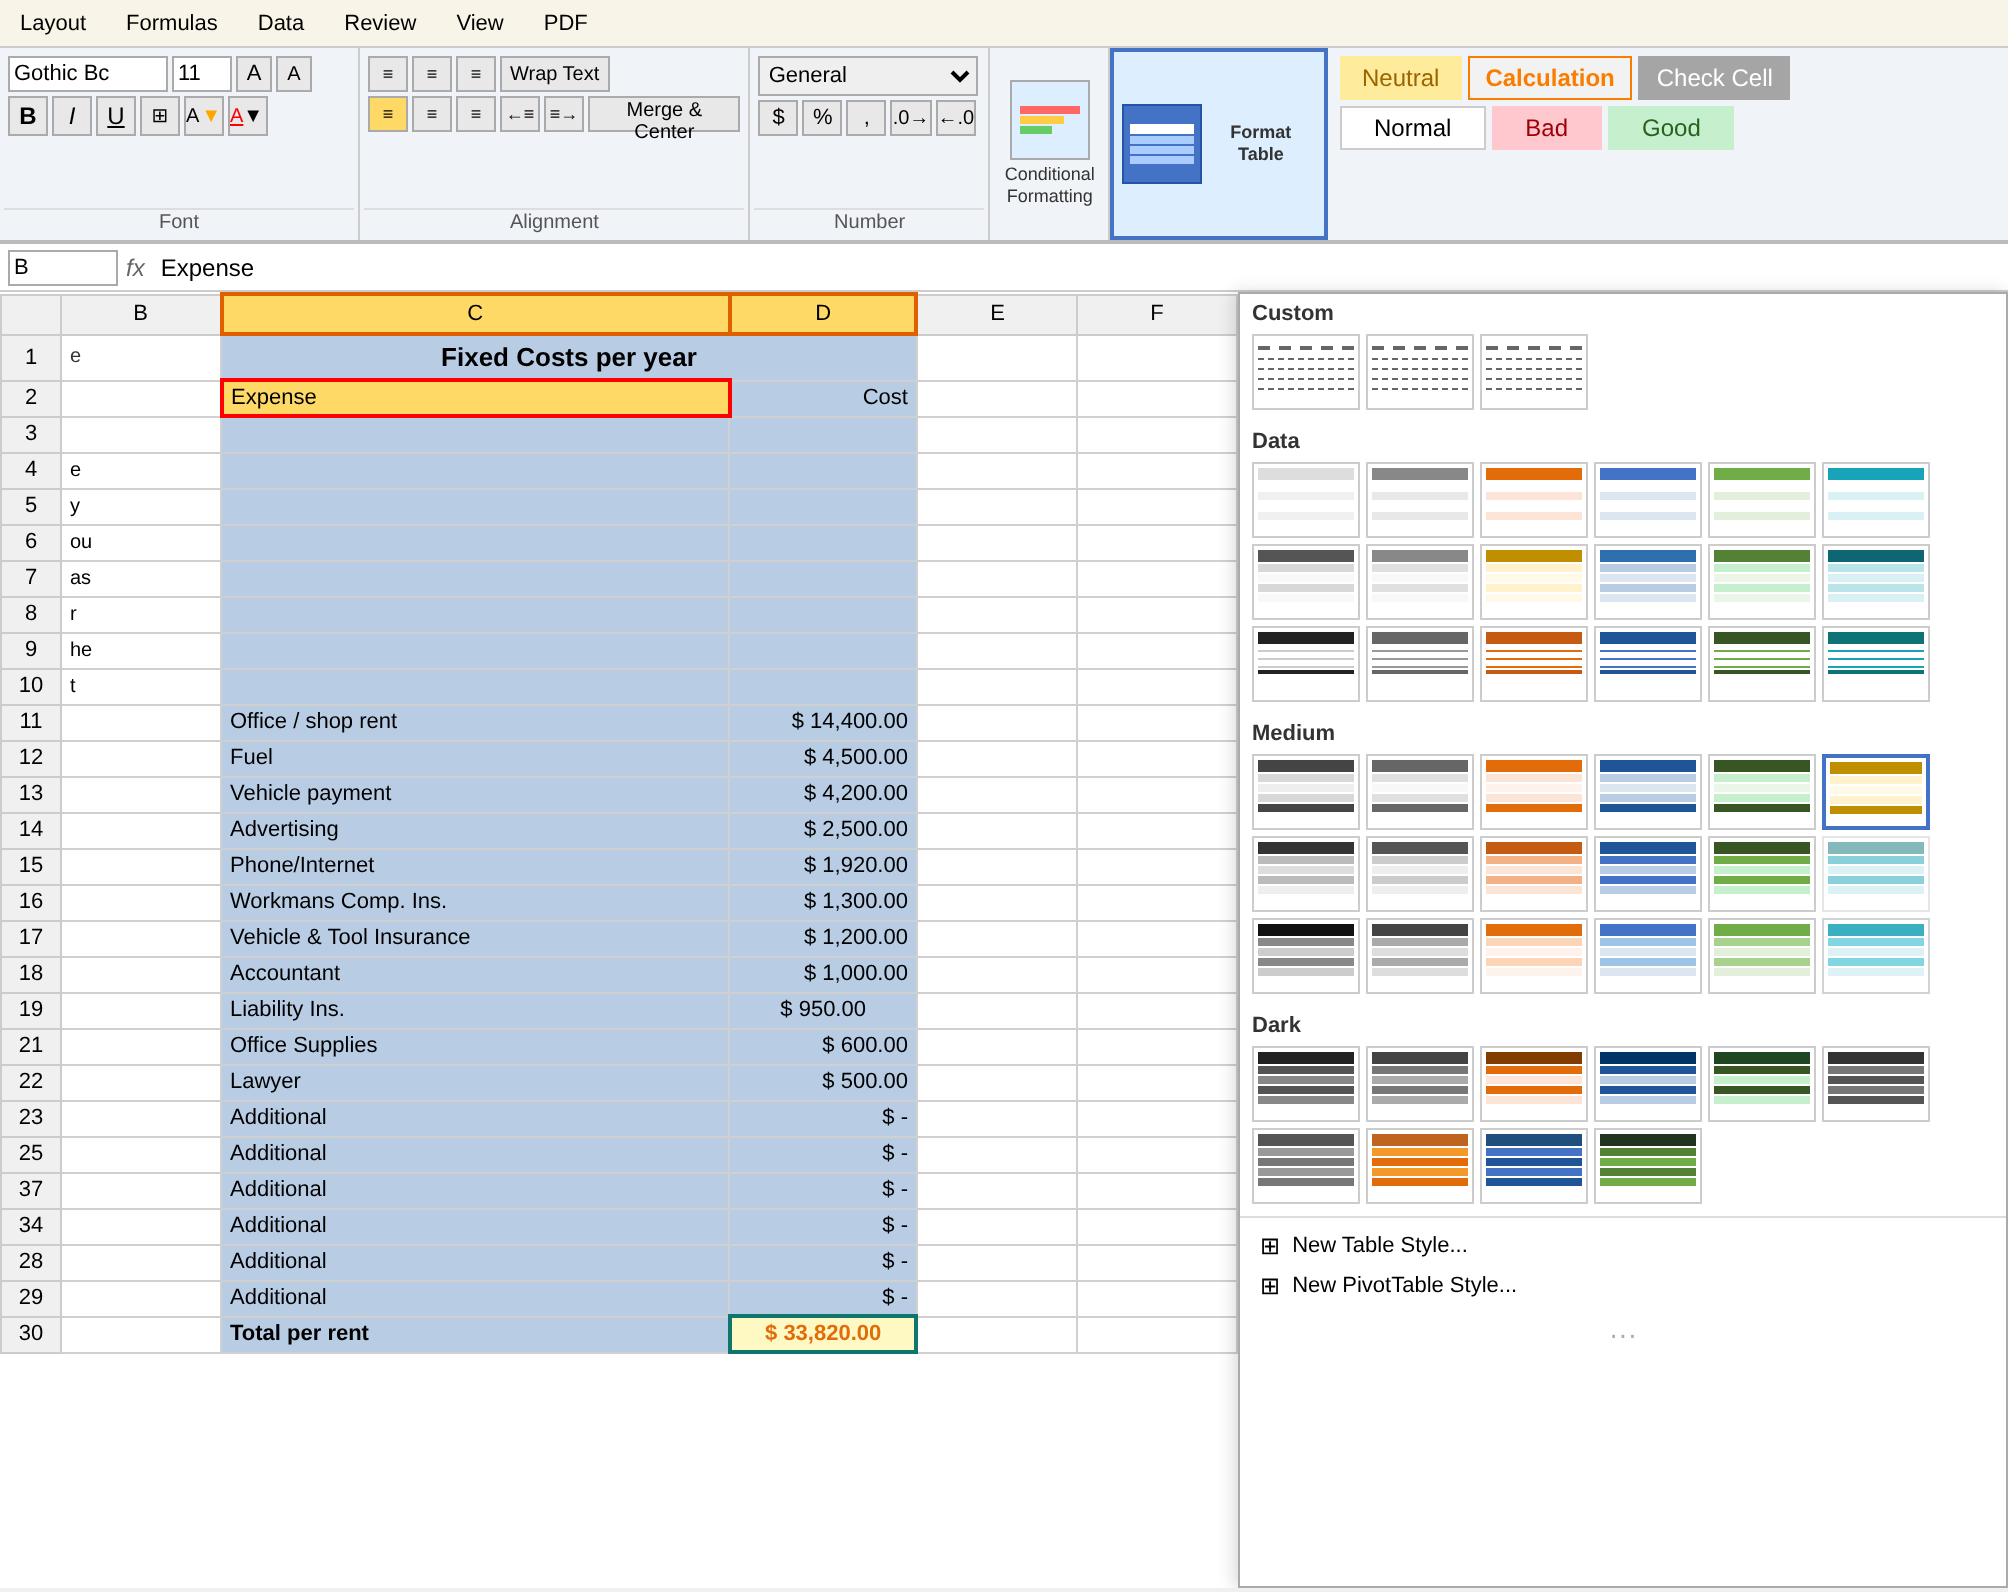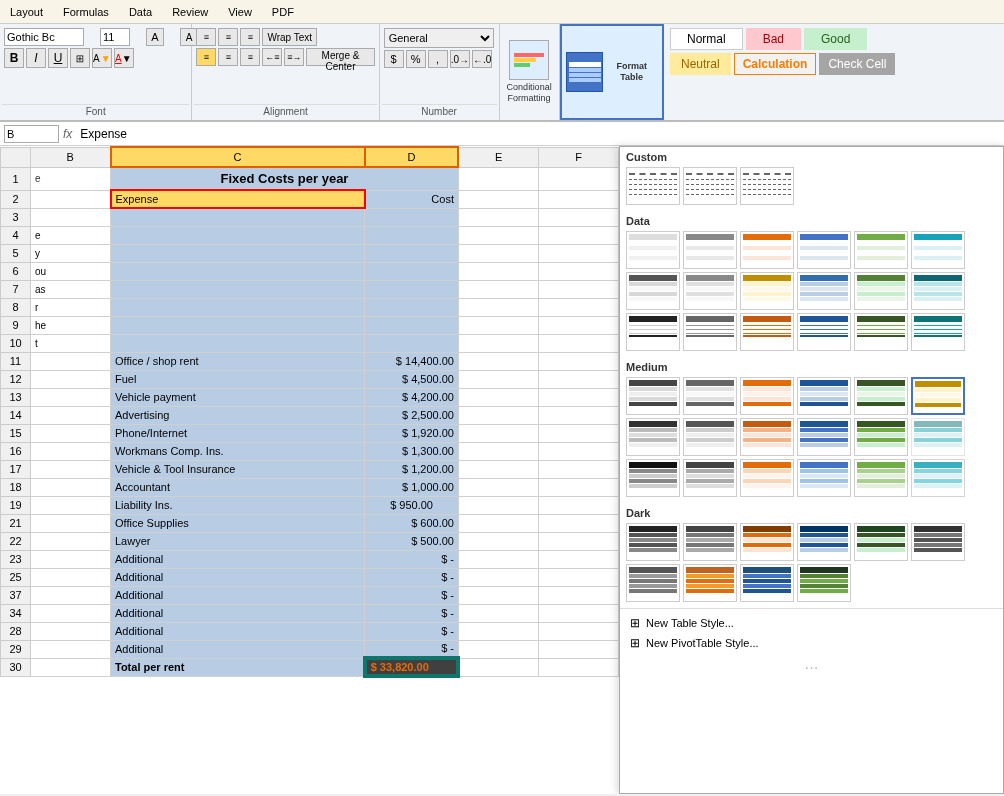--- a/index.html
+++ b/index.html
@@ -37,21 +37,21 @@
   <span>Data</span>
   <span>Review</span>
   <span>View</span>
   <span>PDF</span>
 </div>
 
 <div style="display:flex; background:#f0f4f8; border-bottom:2px solid #bbb; height:98px; align-items:stretch;">
 
   <div class="rb-group" style="min-width:180px;">
     <div class="rb-group-content" style="flex-direction:column; align-items:flex-start; gap:2px;">
-      <div style="display:flex; gap:16px; align-items:center;">
+      <div style="display:flex; gap:2px; align-items:center;">
         <input type="text" value="Gothic Bc" style="width: 80px; font-size: 11px; border: 1px solid rgb(170, 170, 170); padding: 1px 2px; height: 18px;">
         <input type="text" value="11" style="width: 30px; font-size: 11px; border: 1px solid rgb(170, 170, 170); padding: 1px 2px; height: 18px;">
         <button style="font-size:11px; min-width:18px; height:18px; border:1px solid #aaa; background:#e8e8e8; cursor:pointer;">A</button>
         <button style="font-size:10px; min-width:18px; height:18px; border:1px solid #aaa; background:#e8e8e8; cursor:pointer;">A</button>
       </div>
       <div style="display:flex; gap:2px; align-items:center;">
         <button style="font-weight:bold; min-width:20px; height:20px; border:1px solid #aaa; background:#e8e8e8; cursor:pointer; font-size:12px;">B</button>
         <button style="font-style:italic; min-width:20px; height:20px; border:1px solid #aaa; background:#e8e8e8; cursor:pointer; font-size:12px;">I</button>
         <button style="text-decoration:underline; min-width:20px; height:20px; border:1px solid #aaa; background:#e8e8e8; cursor:pointer; font-size:12px;">U</button>
         <button style="min-width:20px; height:20px; border:1px solid #aaa; background:#e8e8e8; cursor:pointer; font-size:10px;">⊞</button>
@@ -130,28 +130,28 @@
           <div style="height:4px; background:#aaccff; width:32px;"></div>
           <div style="height:4px; background:#aaccff; width:32px;"></div>
         </div>
       </div>
       <div style="font-size:9px; text-align:center; line-height:1.2; color:#333; font-weight:bold;">Format Table</div>
     </div>
   </div>
 
   <div style="display:flex; flex-direction:column; padding:4px 6px; gap:3px; min-width:340px;">
     <div style="display:flex; gap:3px;">
+      <div style="padding:3px 10px; background:#ffeb9c; color:#9c6500; border:1px solid #ffeb9c; font-size:12px; cursor:pointer;">Neutral</div>
+      <div style="padding:3px 8px; background:#f2f2f2; color:#fa7d00; border:1px solid #fa7d00; font-size:12px; cursor:pointer; font-weight:bold;">Calculation</div>
+      <div style="padding:3px 8px; background:#a5a5a5; color:white; border:1px solid #a5a5a5; font-size:12px; cursor:pointer;">Check Cell</div>
+    </div>
+    <div style="display:flex; gap:3px;">
       <div style="padding:3px 16px; background:white; border:1px solid #ccc; font-size:12px; cursor:pointer;">Normal</div>
       <div style="padding:3px 16px; background:#ffc7ce; color:#9c0006; border:1px solid #ffc7ce; font-size:12px; cursor:pointer;">Bad</div>
       <div style="padding:3px 16px; background:#c6efce; color:#276221; border:1px solid #c6efce; font-size:12px; cursor:pointer;">Good</div>
-    </div>
-    <div style="display:flex; gap:3px;">
-      <div style="padding:3px 10px; background:#ffeb9c; color:#9c6500; border:1px solid #ffeb9c; font-size:12px; cursor:pointer;">Neutral</div>
-      <div style="padding:3px 8px; background:#f2f2f2; color:#fa7d00; border:1px solid #fa7d00; font-size:12px; cursor:pointer; font-weight:bold;">Calculation</div>
-      <div style="padding:3px 8px; background:#a5a5a5; color:white; border:1px solid #a5a5a5; font-size:12px; cursor:pointer;">Check Cell</div>
     </div>
   </div>
 </div>
 
 <div class="formula-bar">
   <input type="text" value="B" style="border: 1px solid rgb(170, 170, 170); width: 55px; font-size: 11px; height: 18px; padding: 0px 2px;">
   <span style="font-style:italic; color:#666;">fx</span>
   <input type="text" value="Expense" style="border: none; flex: 1 1 0%; font-size: 12px; outline: none; padding: 0px 4px;">
 </div>
 
@@ -385,21 +385,21 @@
           <td class="selected">Additional</td>
           <td class="selected" style="text-align:right;">$             -</td>
           <td></td>
           <td></td>
         </tr>
 
         <tr>
           <td class="row-num">30</td>
           <td></td>
           <td class="selected bold">Total per rent</td>
-          <td class="selected" style="text-align:left; color:#e26b0a; font-weight:bold; background:#404040; border:4px solid #0f766e;">$ 33,820.00</td>
+          <td class="selected" style="text-align:center; color:#e26b0a; font-weight:bold; background:#fef9c3; border:2px solid #0f766e;">$ 33,820.00</td>
           <td></td>
           <td></td>
         </tr>
       </tbody>
     </table>
   </div>
 
   <div style="width:385px; background:white; border:1px solid #aaa; box-shadow:-2px 0 8px rgba(0,0,0,0.15); overflow-y:auto; height:100%;">
 
     <div style="padding:4px 6px 2px 6px; font-size:11px; font-weight:bold; color:#333;">Custom</div>

